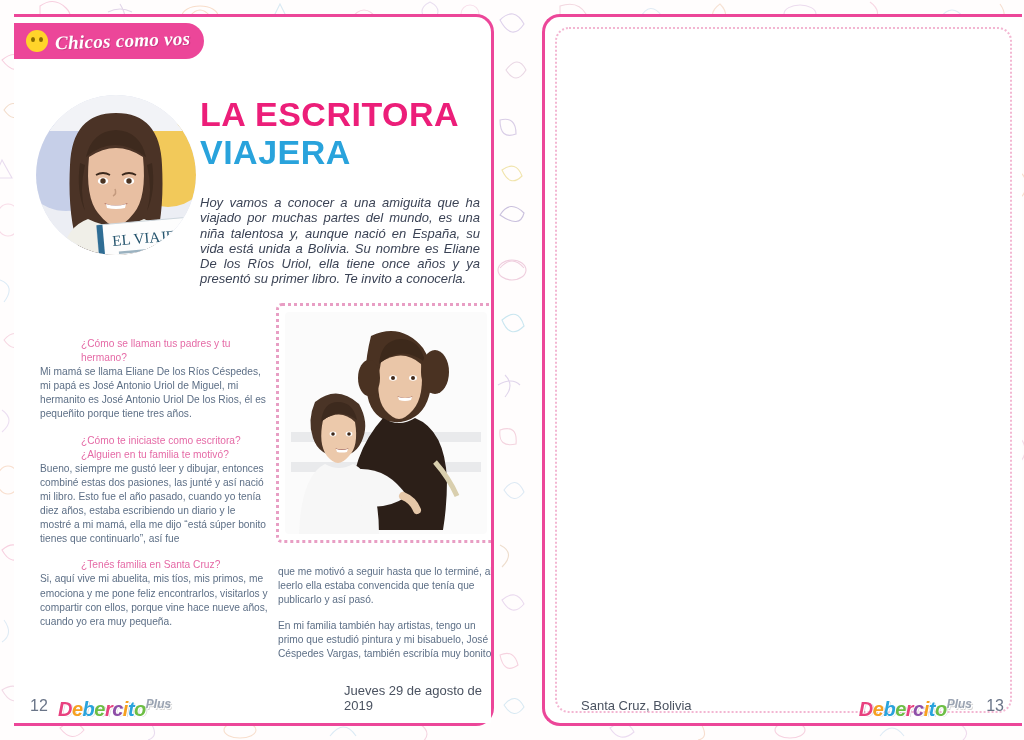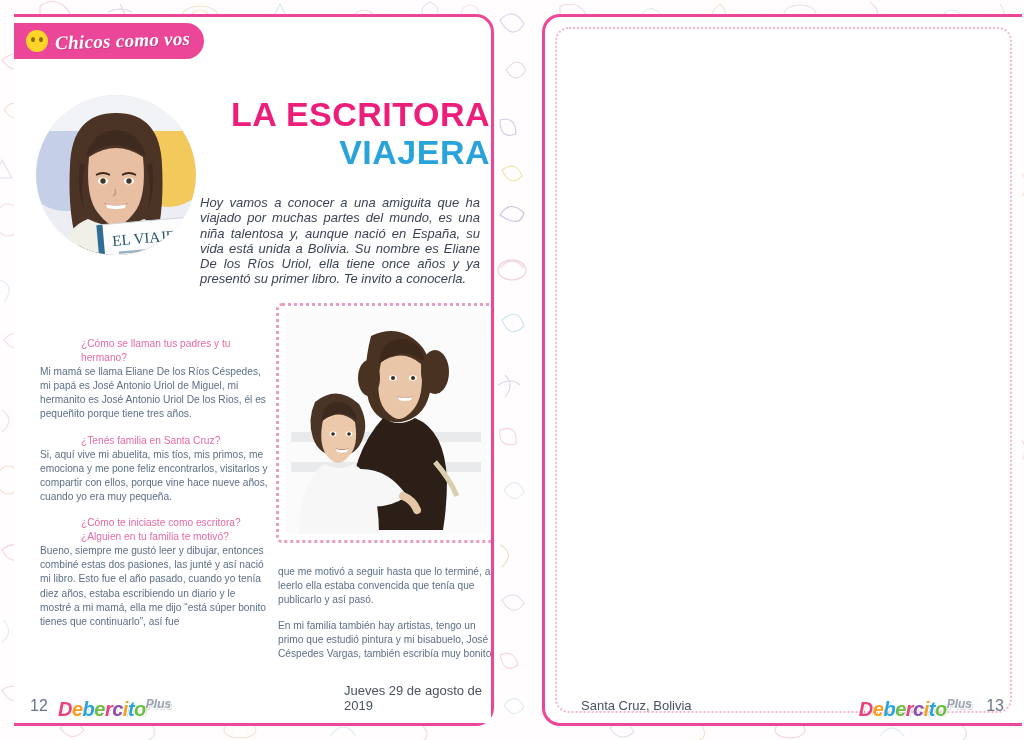--- a/index.html
+++ b/index.html
@@ -86,21 +86,21 @@
     width: 160px; height: 160px;
     border-radius: 50%;
     overflow: hidden;
     background: #dfe3ef;
   }
   .hero-photo svg { display:block; width:100%; height:100%; }
 
   
   .headline {
     position: absolute; left: 186px; top: 78px; width: 290px;
-    text-align: right;
+    text-align: left;
   }
   .headline .l1 {
     display: block;
     color: #ec1e79;
     font-weight: bold;
     font-size: 34px;
     line-height: 38px;
     letter-spacing: .5px;
   }
   .headline .l2 {
@@ -362,26 +362,26 @@
           </g>
         </svg>
       </div>
 
       <div class="col" id="col-l1">
           <div class="blk">
             <p class="q">¿Cómo se llaman tus padres y tu hermano?</p>
             <p class="a">Mi mamá se llama Eliane De los Ríos Céspedes, mi papá es José Antonio Uriol de Miguel, mi hermanito es José Antonio Uriol De los Rios, él es pequeñito porque tiene tres años.</p>
           </div>
           <div class="blk">
+            <p class="q">¿Cómo te iniciaste como escritora? ¿Alguien en tu familia te motivó?</p>
+            <p class="a">Bueno, siempre me gustó leer y dibujar, entonces combiné estas dos pasiones, las junté y así nació mi libro. Esto fue el año pasado, cuando yo tenía diez años, estaba escribiendo un diario y le mostré a mi mamá, ella me dijo “está súper bonito tienes que continuarlo”, así fue</p>
+          </div>
+          <div class="blk">
             <p class="q">¿Tenés familia en Santa Cruz?</p>
             <p class="a">Si, aquí vive mi abuelita, mis tíos, mis primos, me emociona y me pone feliz encontrarlos, visitarlos y compartir con ellos, porque vine hace nueve años, cuando yo era muy pequeña.</p>
-          </div>
-          <div class="blk">
-            <p class="q">¿Cómo te iniciaste como escritora? ¿Alguien en tu familia te motivó?</p>
-            <p class="a">Bueno, siempre me gustó leer y dibujar, entonces combiné estas dos pasiones, las junté y así nació mi libro. Esto fue el año pasado, cuando yo tenía diez años, estaba escribiendo un diario y le mostré a mi mamá, ella me dijo “está súper bonito tienes que continuarlo”, así fue</p>
           </div>
         </div>
 
       <div class="col" id="col-l2">
           <div class="blk">
             <p class="a">que me motivó a seguir hasta que lo terminé, al leerlo ella estaba convencida que tenía que publicarlo y así pasó.</p>
           </div>
           <div class="blk">
             <p class="a">En mi familia también hay artistas, tengo un primo que estudió pintura y mi bisabuelo, José Céspedes Vargas, también escribía muy bonito.</p>
           </div>

